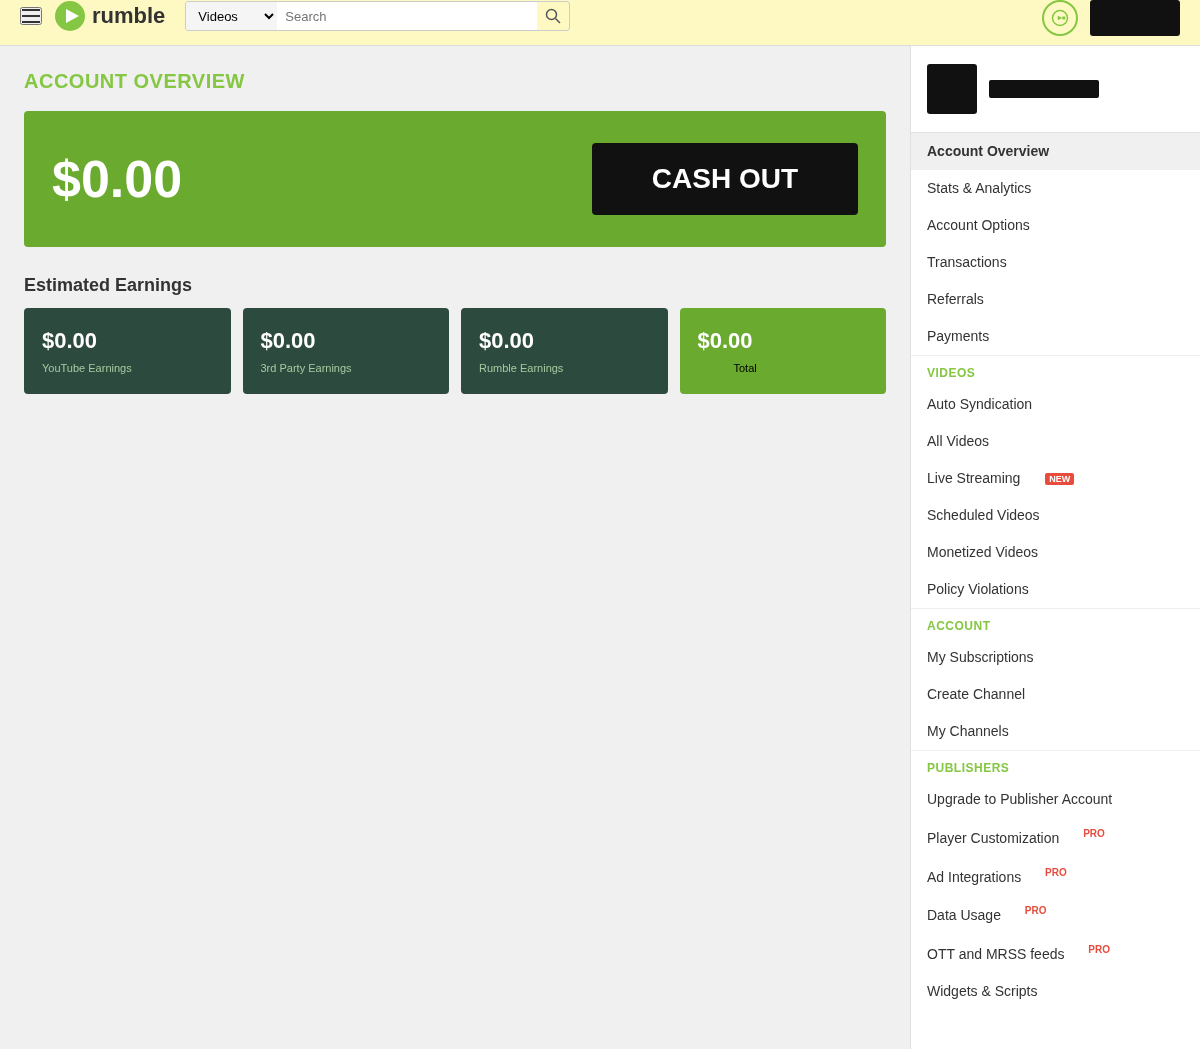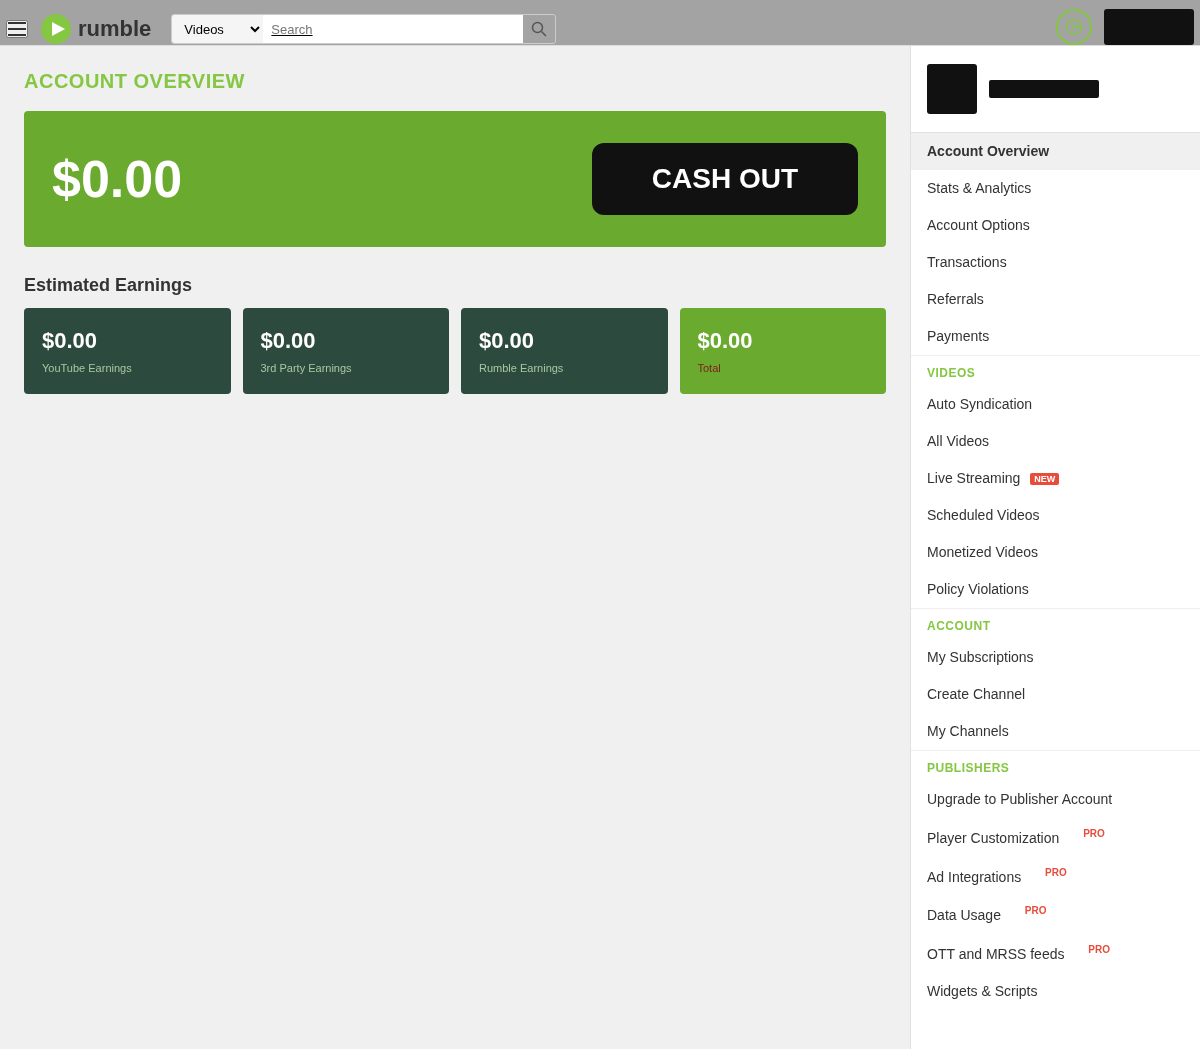--- a/index.html
+++ b/index.html
@@ -1,72 +1,72 @@
 <!DOCTYPE html>
 <html><head>
   <meta charset="utf-8">
   <style>
     * { margin: 0; padding: 0; box-sizing: border-box; }
     body { font-family: Arial, sans-serif; background: #f0f0f0; width: 1200px; min-height: 1049px; }
 
     
     .header {
       display: flex;
-      align-items: flex-end;
-      background: #a3a3a3;
+      align-items: flex-start;
+      background: #fef9c3;
       border-bottom: 1px solid #ddd;
-      padding: 0 6px;
+      padding: 0 20px;
       height: 46px;
       position: relative;
     }
     .header-left { display: flex; align-items: center; gap: 12px; }
     .hamburger-icon { cursor: pointer; display: flex; flex-direction: column; gap: 4px; }
     .hamburger-icon span { display: block; width: 18px; height: 2px; background: #333; }
     .logo-container { display: flex; align-items: center; gap: 6px; }
     .logo-icon { width: 32px; height: 32px; }
     .search-form { display: flex; align-items: center; border: 1px solid #ccc; border-radius: 3px; overflow: hidden; margin-left: 8px; }
     .search-select { border: none; outline: none; padding: 4px 8px; background: #f5f5f5; font-size: 13px; height: 28px; }
-    .search-input { border: none; outline: none; padding: 4px 8px; font-size: 13px; width: 260px; height: 28px; text-decoration: underline; }
+    .search-input { border: none; outline: none; padding: 4px 8px; font-size: 13px; width: 260px; height: 28px; }
     .search-btn { background: none; border: none; cursor: pointer; padding: 4px 8px; display: flex; align-items: center; }
     .header-right { margin-left: auto; display: flex; align-items: center; gap: 12px; }
     .upload-icon-btn { width: 36px; height: 36px; border-radius: 50%; border: 2px solid #85c742; display: flex; align-items: center; justify-content: center; cursor: pointer; background: none; }
     .user-avatar-btn { background: #111; color: #fff; border: none; cursor: pointer; padding: 6px 14px; font-size: 13px; height: 36px; border-radius: 3px; }
 
     
     .main-layout { display: flex; min-height: calc(1049px - 46px); }
 
     
     .content-area { flex: 1; padding: 24px; background: #f0f0f0; }
     .page-title { color: #85c742; font-size: 20px; font-weight: bold; margin-bottom: 18px; letter-spacing: 0.5px; }
 
     
     .balance-card { background: #6aaa2e; border-radius: 4px; padding: 32px 28px; display: flex; align-items: center; justify-content: space-between; margin-bottom: 28px; }
     .balance-amount { color: #fff; font-size: 52px; font-weight: bold; }
-    .cash-out-btn { background: #111; color: #fff; border: none; cursor: pointer; font-size: 28px; font-weight: bold; padding: 20px 60px; border-radius: 12px; }
+    .cash-out-btn { background: #111; color: #fff; border: none; cursor: pointer; font-size: 28px; font-weight: bold; padding: 20px 60px; border-radius: 4px; }
 
     
     .earnings-title { font-size: 18px; color: #333; margin-bottom: 12px; }
     .earnings-grid { display: grid; grid-template-columns: 1fr 1fr 1fr 1fr; gap: 12px; }
     .earning-card { background: #2d4a3e; border-radius: 4px; padding: 20px 18px; }
     .earning-card.green { background: #6aaa2e; }
     .earning-amount { color: #fff; font-size: 22px; font-weight: bold; margin-bottom: 8px; }
     .earning-label { color: #a8c9a0; font-size: 11px; }
     .earning-card.green .earning-amount { color: #fff; }
-    .earning-card.green .earning-label { color: #7f1d1d; }
+    .earning-card.green .earning-label { color: #000000; margin-left: 36px; }
 
     
     .sidebar { width: 290px; background: #fff; border-left: 1px solid #e0e0e0; flex-shrink: 0; }
     .sidebar-profile { display: flex; align-items: center; gap: 12px; padding: 18px 16px; border-bottom: 1px solid #e0e0e0; }
     .sidebar-avatar { width: 50px; height: 50px; background: #111; border-radius: 3px; flex-shrink: 0; }
     .sidebar-username { background: #111; height: 18px; width: 110px; border-radius: 2px; }
     .nav-item { display: block; padding: 10px 16px; font-size: 14px; color: #333; cursor: pointer; text-decoration: none; border-bottom: 1px solid transparent; }
     .nav-item.active { background: #f0f0f0; font-weight: bold; color: #333; }
     .nav-section-label { padding: 10px 16px 6px; font-size: 12px; font-weight: bold; color: #85c742; letter-spacing: 0.5px; border-top: 1px solid #eee; }
 
-    .badge-new { background: #e74c3c; color: #fff; font-size: 9px; font-weight: bold; padding: 1px 4px; border-radius: 2px; margin-left: 6px; vertical-align: middle; }
+    .badge-new { background: #e74c3c; color: #fff; font-size: 9px; font-weight: bold; padding: 1px 4px; border-radius: 2px; margin-left: 21px; vertical-align: middle; }
     .badge-pro { color: #e74c3c; font-size: 10px; font-weight: bold; margin-left: 20px; vertical-align: super; }
   </style>
 </head>
 <body>
 
 <header class="header">
   <div class="header-left">
     <button class="hamburger-icon">
       <span></span>
         <span></span>

